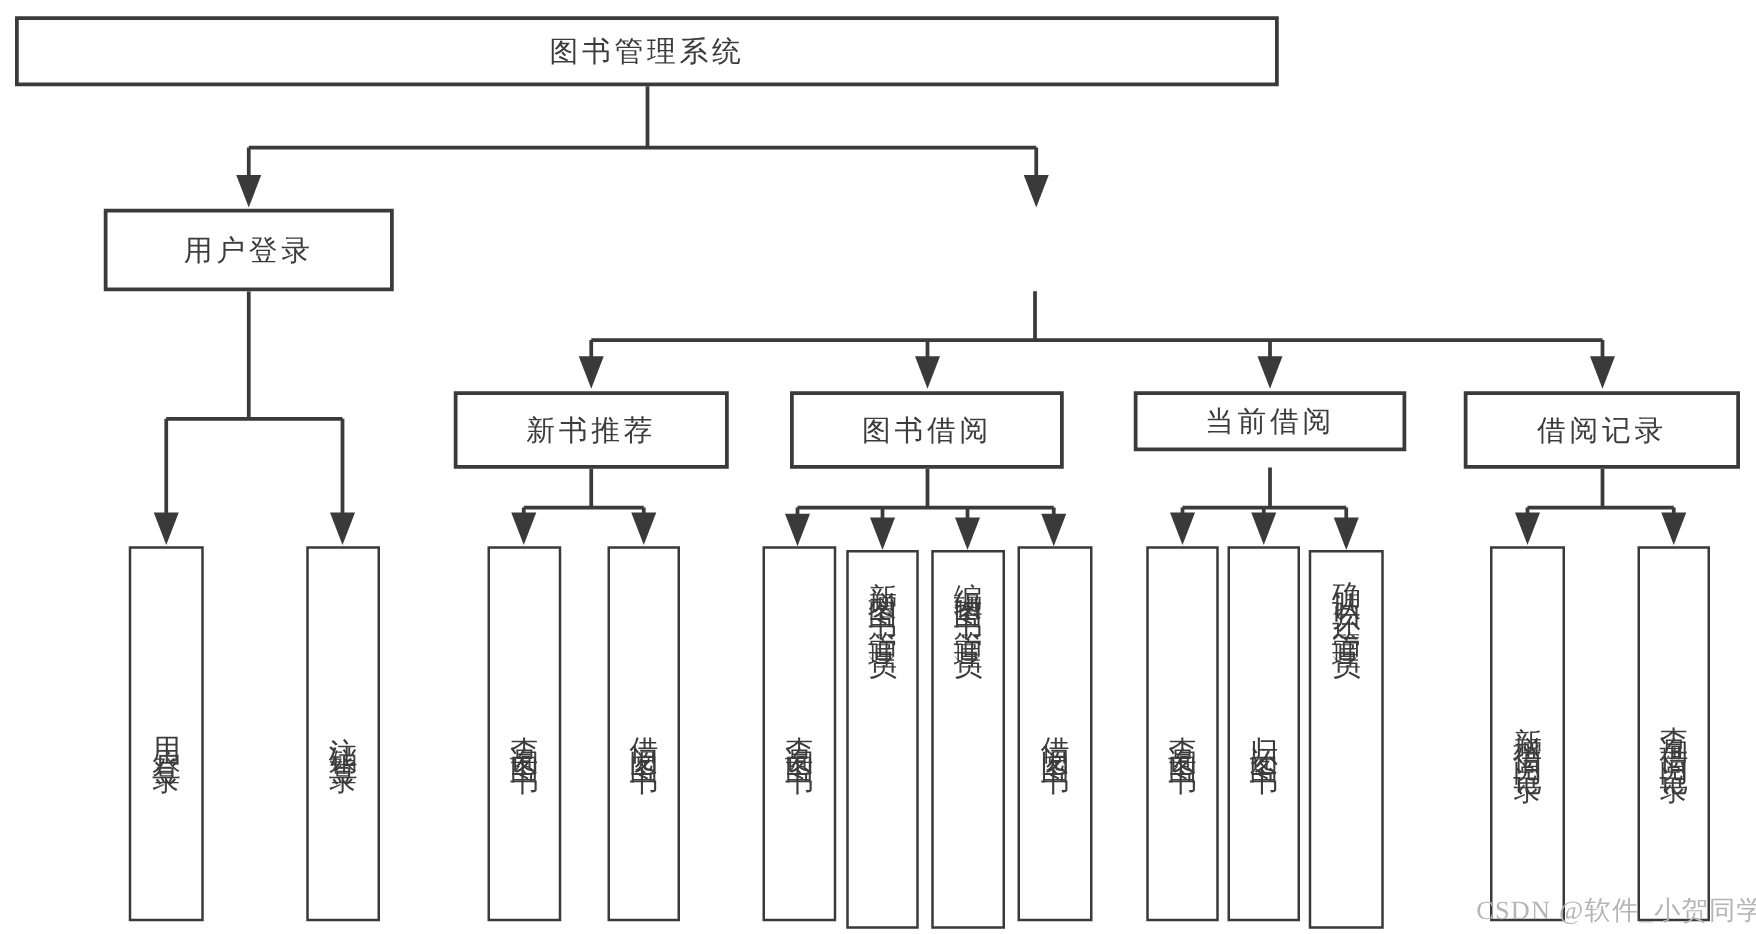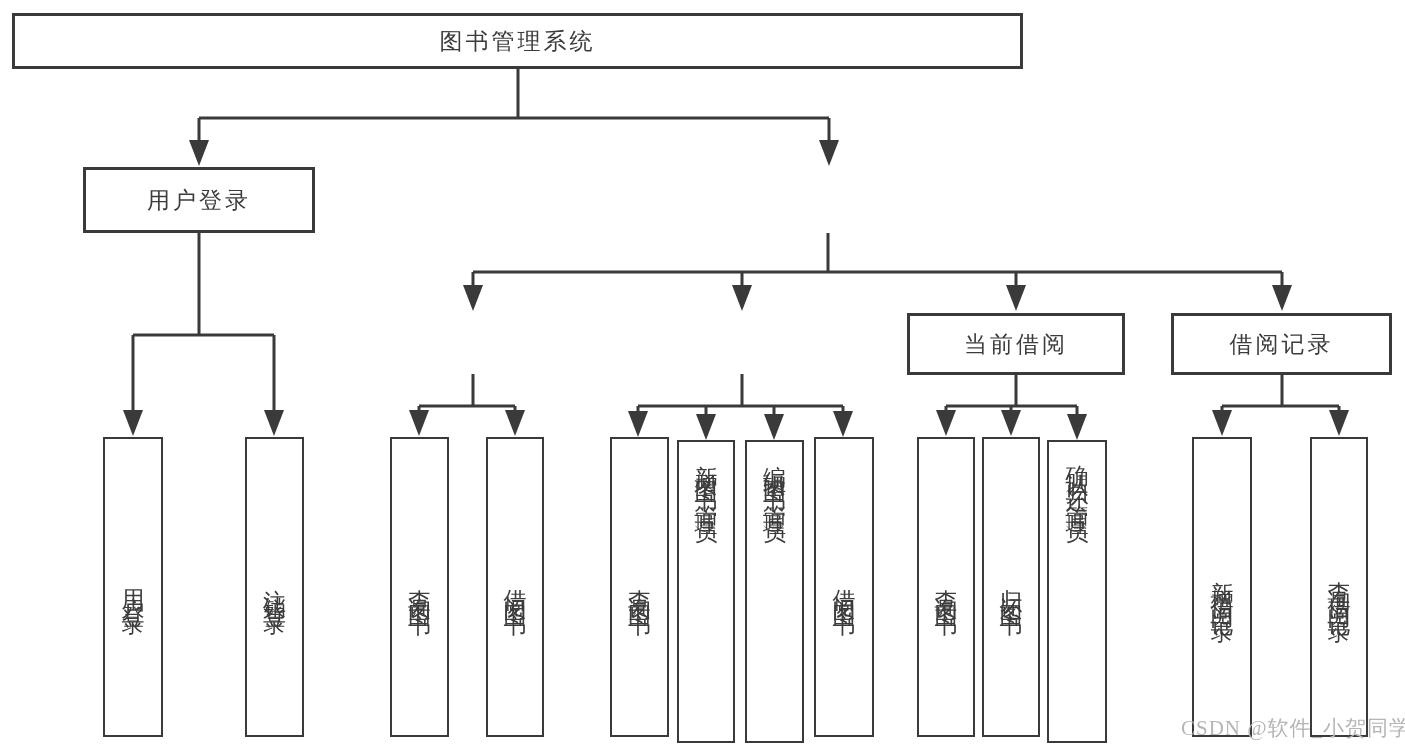--- a/index.html
+++ b/index.html
@@ -97,21 +97,27 @@
   </svg>
 
   <div class="box" style="left:12px;top:13px;width:1011px;height:56px">
     <span>图书管理系统</span>
   </div>
 
   <div class="box" style="left:83px;top:167px;width:232px;height:66px">
     <span>用户登录</span>
   </div>
 
-  <div class="box" style="left:907px;top:313px;width:218px;height:62px">
+  <div class="box" style="left:363px;top:313px;width:220px;height:62px">
+    <span>新书推荐</span>
+  </div>
+  <div class="box" style="left:632px;top:313px;width:219px;height:62px">
+    <span>图书借阅</span>
+  </div>
+  <div class="box" style="left:907px;top:313px;width:218px;height:48px">
     <span>当前借阅</span>
   </div>
   <div class="box" style="left:1171px;top:313px;width:221px;height:62px">
     <span>借阅记录</span>
   </div>
 
   <div class="box vbox" style="left:103px;top:437px;width:60px;height:300px">
     <span class="vtext">用户登录</span>
   </div>
   <div class="box vbox" style="left:245px;top:437px;width:59px;height:300px">

